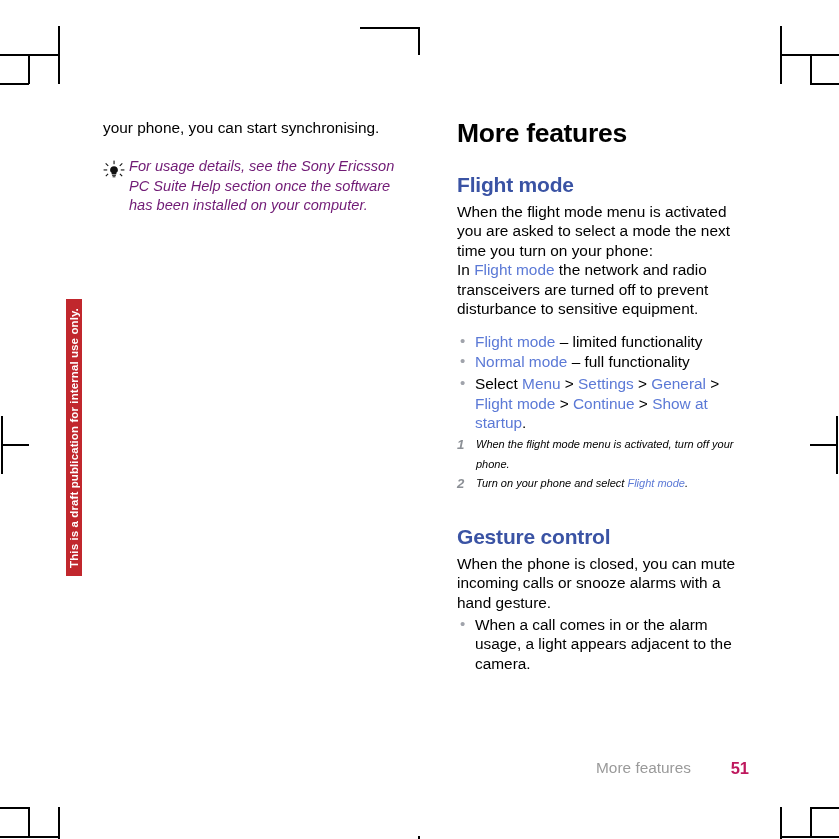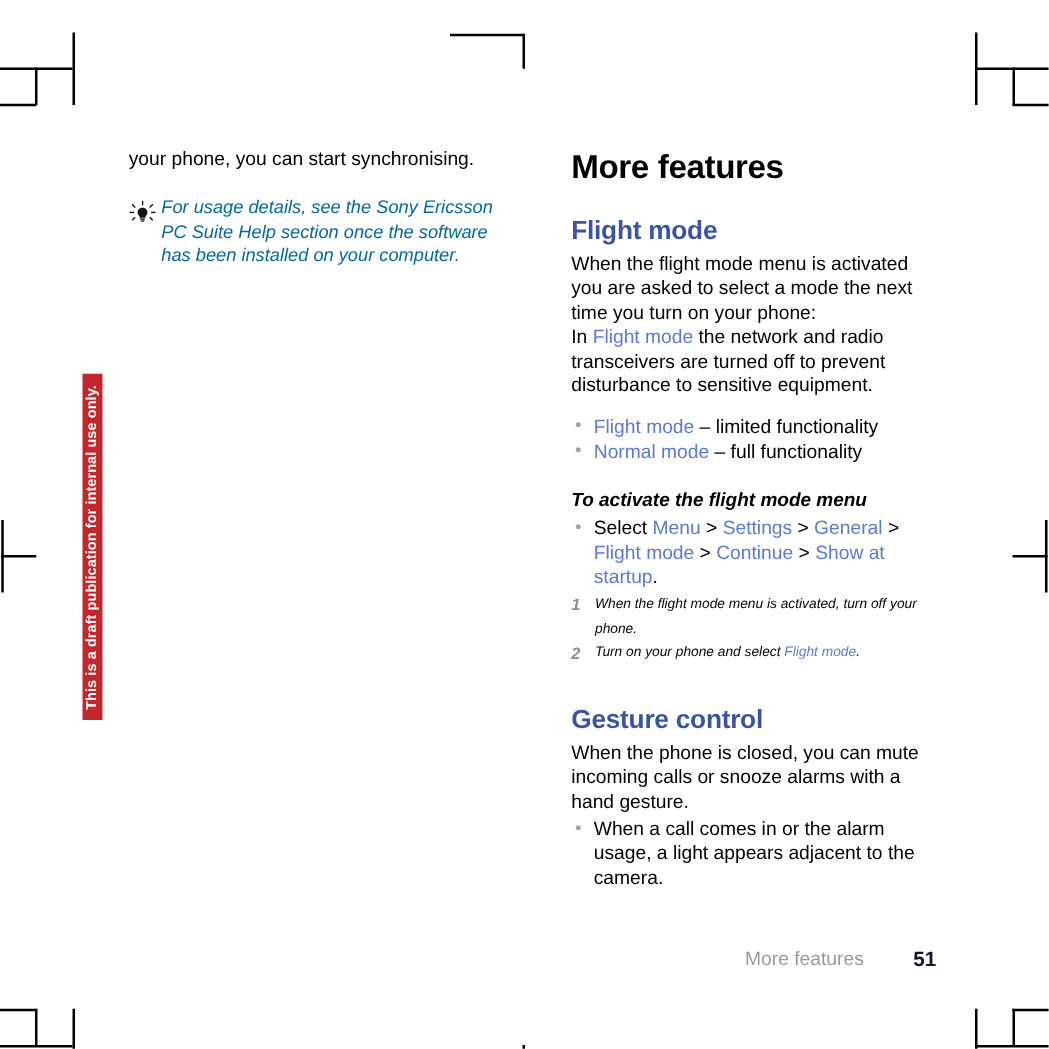--- a/index.html
+++ b/index.html
@@ -87,21 +87,21 @@
     position: absolute;
     left: 0;
     top: 3px;
     width: 22px;
     height: 20px;
   }
   .tip-text {
     font-size: 14.6px;
     line-height: 19.4px;
     font-style: italic;
-    color: #0369a1;
+    color: #701a75;
   }
 
   h1.chapter {
     font-size: 26.5px;
     line-height: 30px;
     font-weight: bold;
     letter-spacing: -0.3px;
     margin: 0 0 24px 0;
     color: #000;
   }
@@ -190,21 +190,21 @@
     line-height: 20px;
     color: #9a9a9a;
   }
   .footer .f-page {
     position: absolute;
     right: 0;
     top: 0;
     font-size: 16.5px;
     line-height: 20px;
     font-weight: bold;
-    color: #0f172a;
+    color: #be185d;
   }
 </style>
 </head>
 <body>
 
 <div class="page">
 
   <div>
 
     <div class="crop v" style="left:58px; top:0px; height:58px;"></div>
@@ -278,21 +278,20 @@
 
     <p class="body-text tight">When the flight mode menu is activated you are asked to select a mode the next time you turn on your phone:</p>
 
     <p class="body-text"><span>In </span><span class="lnk">Flight mode</span><span> the network and radio transceivers are turned off to prevent disturbance to sensitive equipment.</span></p>
 
     <ul class="bl">
       <li><span class="lnk">Flight mode</span><span> – limited functionality</span></li>
       <li><span class="lnk">Normal mode</span><span> – full functionality</span></li>
     </ul>
 
-    <h3 class="proc">To activate the flight mode menu</h3>
 
     <ul class="bl nomargin">
       <li><span>Select </span><span class="lnk">Menu</span><span class="sep"> &gt; </span><span class="lnk">Settings</span><span class="sep"> &gt; </span><span class="lnk">General</span><span class="sep"> &gt; </span><span class="lnk">Flight mode</span><span class="sep"> &gt; </span><span class="lnk">Continue</span><span class="sep"> &gt; </span><span class="lnk">Show at startup</span><span>.</span></li>
     </ul>
 
 
     <ol class="steps">
       <li><span>When the flight mode menu is activated, turn off your phone.</span></li>
       <li><span>Turn on your phone and select </span><span class="lnk">Flight mode</span><span>.</span></li>
     </ol>

